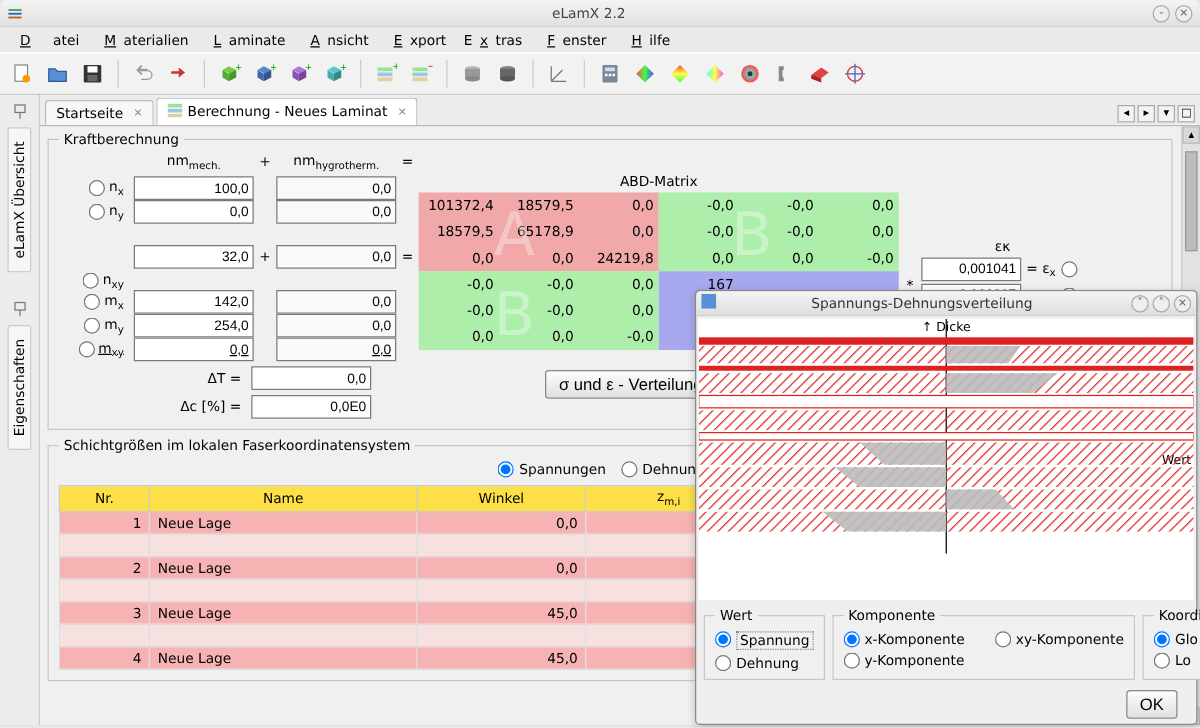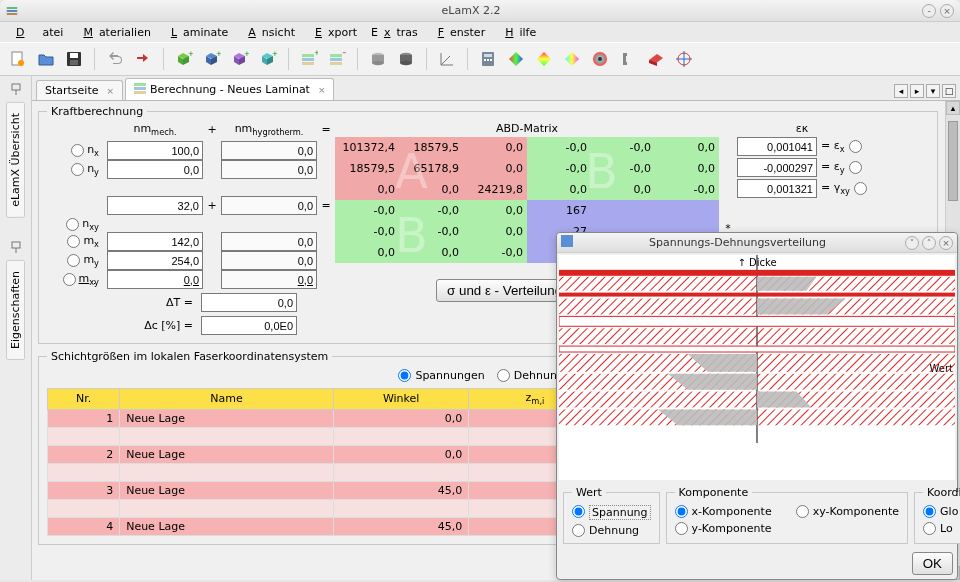--- a/index.html
+++ b/index.html
@@ -90,21 +90,21 @@
   
   .plotarea { flex:1; background:#fff; margin:2px; position:relative; overflow:hidden; }
   .plotarea .axislbl { position:absolute; font-size:10px; background:transparent; }
   .plotarea svg { position:absolute; inset:0; }
   
   .dlgbottom { padding: 4px 6px; display:flex; gap:6px; align-items:stretch; }
   .dlgbottom fieldset { flex: 0 0 auto; padding: 4px 8px 6px 8px; margin: 0; }
   .dlgbottom .optcol { display:flex; flex-direction:column; gap:4px; padding-top:2px; }
   .dlgbottom .optrow { display:flex; gap:24px; }
   .dlgbottom label { display:flex; align-items:flex-start; gap:4px; white-space:nowrap; font-size:11px; }
-  .dlgok { padding: 4px 4px; text-align:right; }
+  .dlgok { padding: 4px 15px; text-align:right; }
   
   sub { font-size: 0.75em; }
 </style>
 </head>
 <body>
 
 <div class="titlebar">
   <span class="icon">
     <svg viewBox="0 0 16 16">
         <rect x="1" y="3" width="14" height="2" fill="#3a6"></rect>
@@ -347,21 +347,21 @@
     <div class="content">
       <div class="vscroll">
         <div class="arr">▴</div>
         <div class="thumb"></div>
         <div class="arr bot">▾</div>
       </div>
 
       <fieldset style="margin-right:16px;">
         <legend>Kraftberechnung</legend>
 
-        <div style="display:flex; gap:4px; align-items:flex-start;">
+        <div style="display:flex; gap:4px; align-items:center;">
 
           <div style="display:flex; flex-direction:column; gap:2px;">
             <div style="display:flex; gap:4px; align-items:center; padding-bottom:2px;">
               <span style="width:56px;"></span>
               <span class="hdr" style="width:96px;text-align:center;">nm<sub>mech.</sub></span>
               <span style="width:10px;text-align:center;">+</span>
               <span class="hdr" style="width:96px;text-align:center;">nm<sub>hygrotherm.</sub></span>
               <span style="width:10px;text-align:center;">=</span>
             </div>
             <div id="forcerows">

